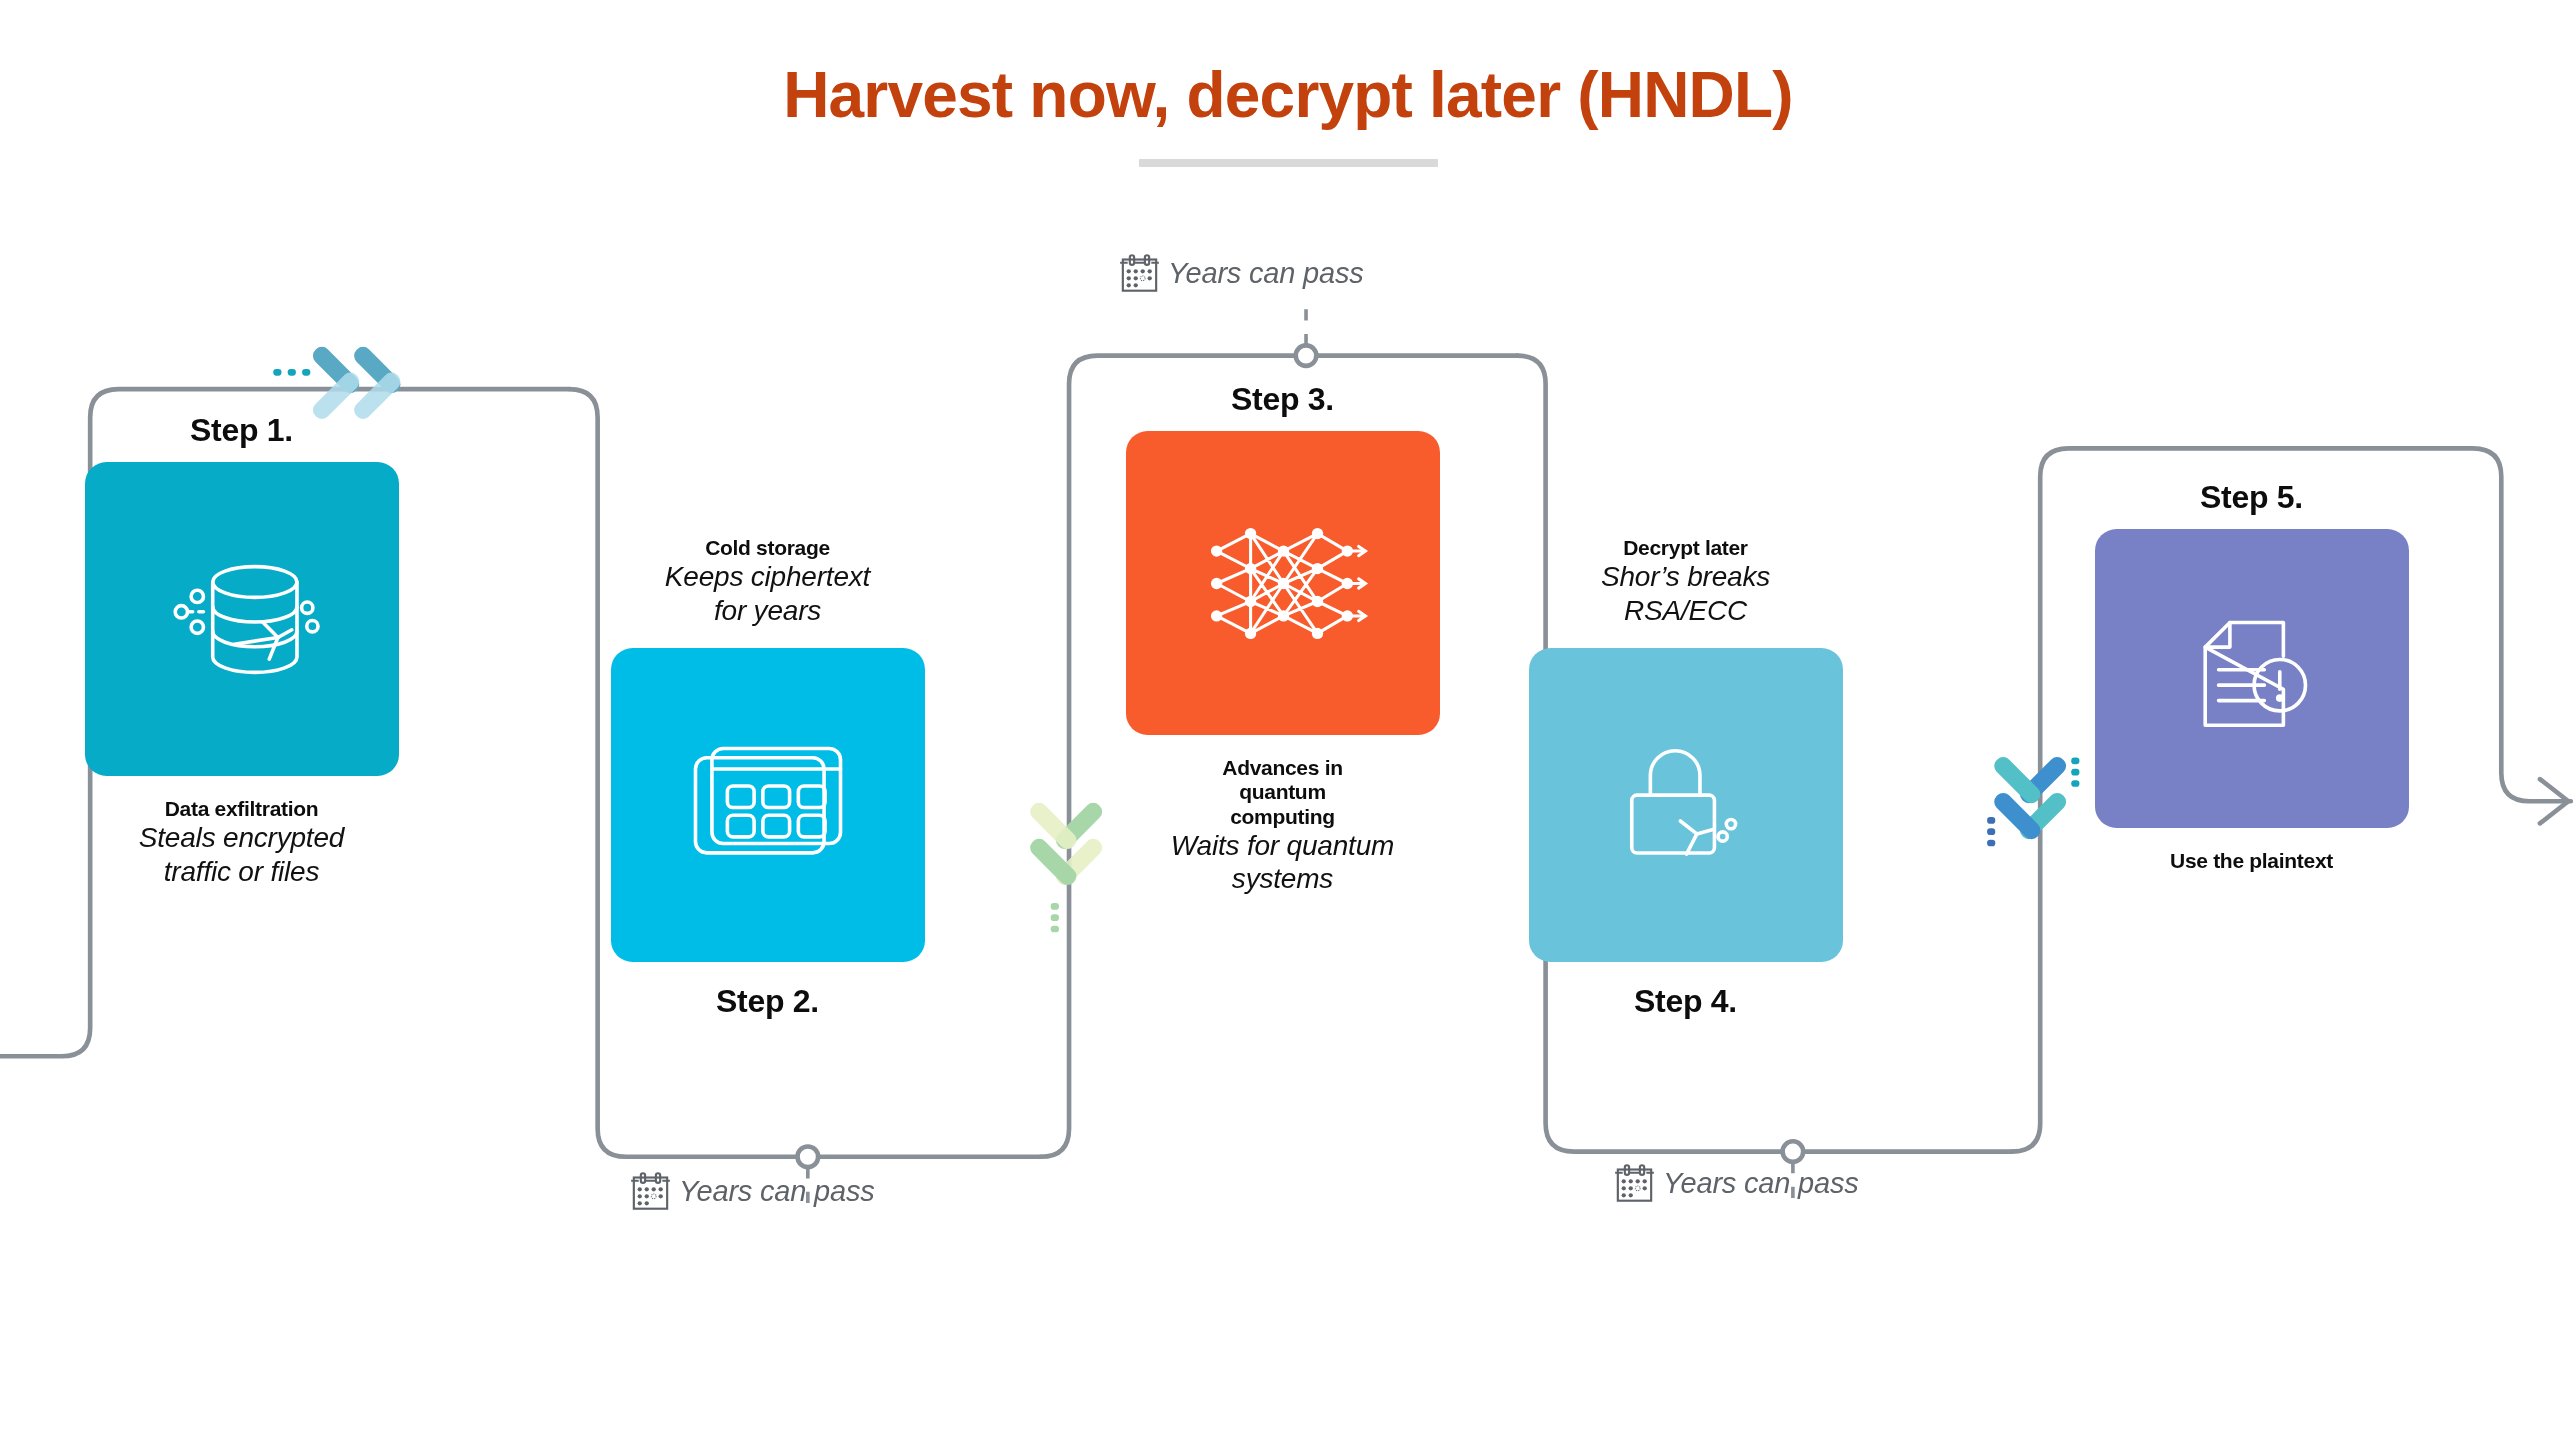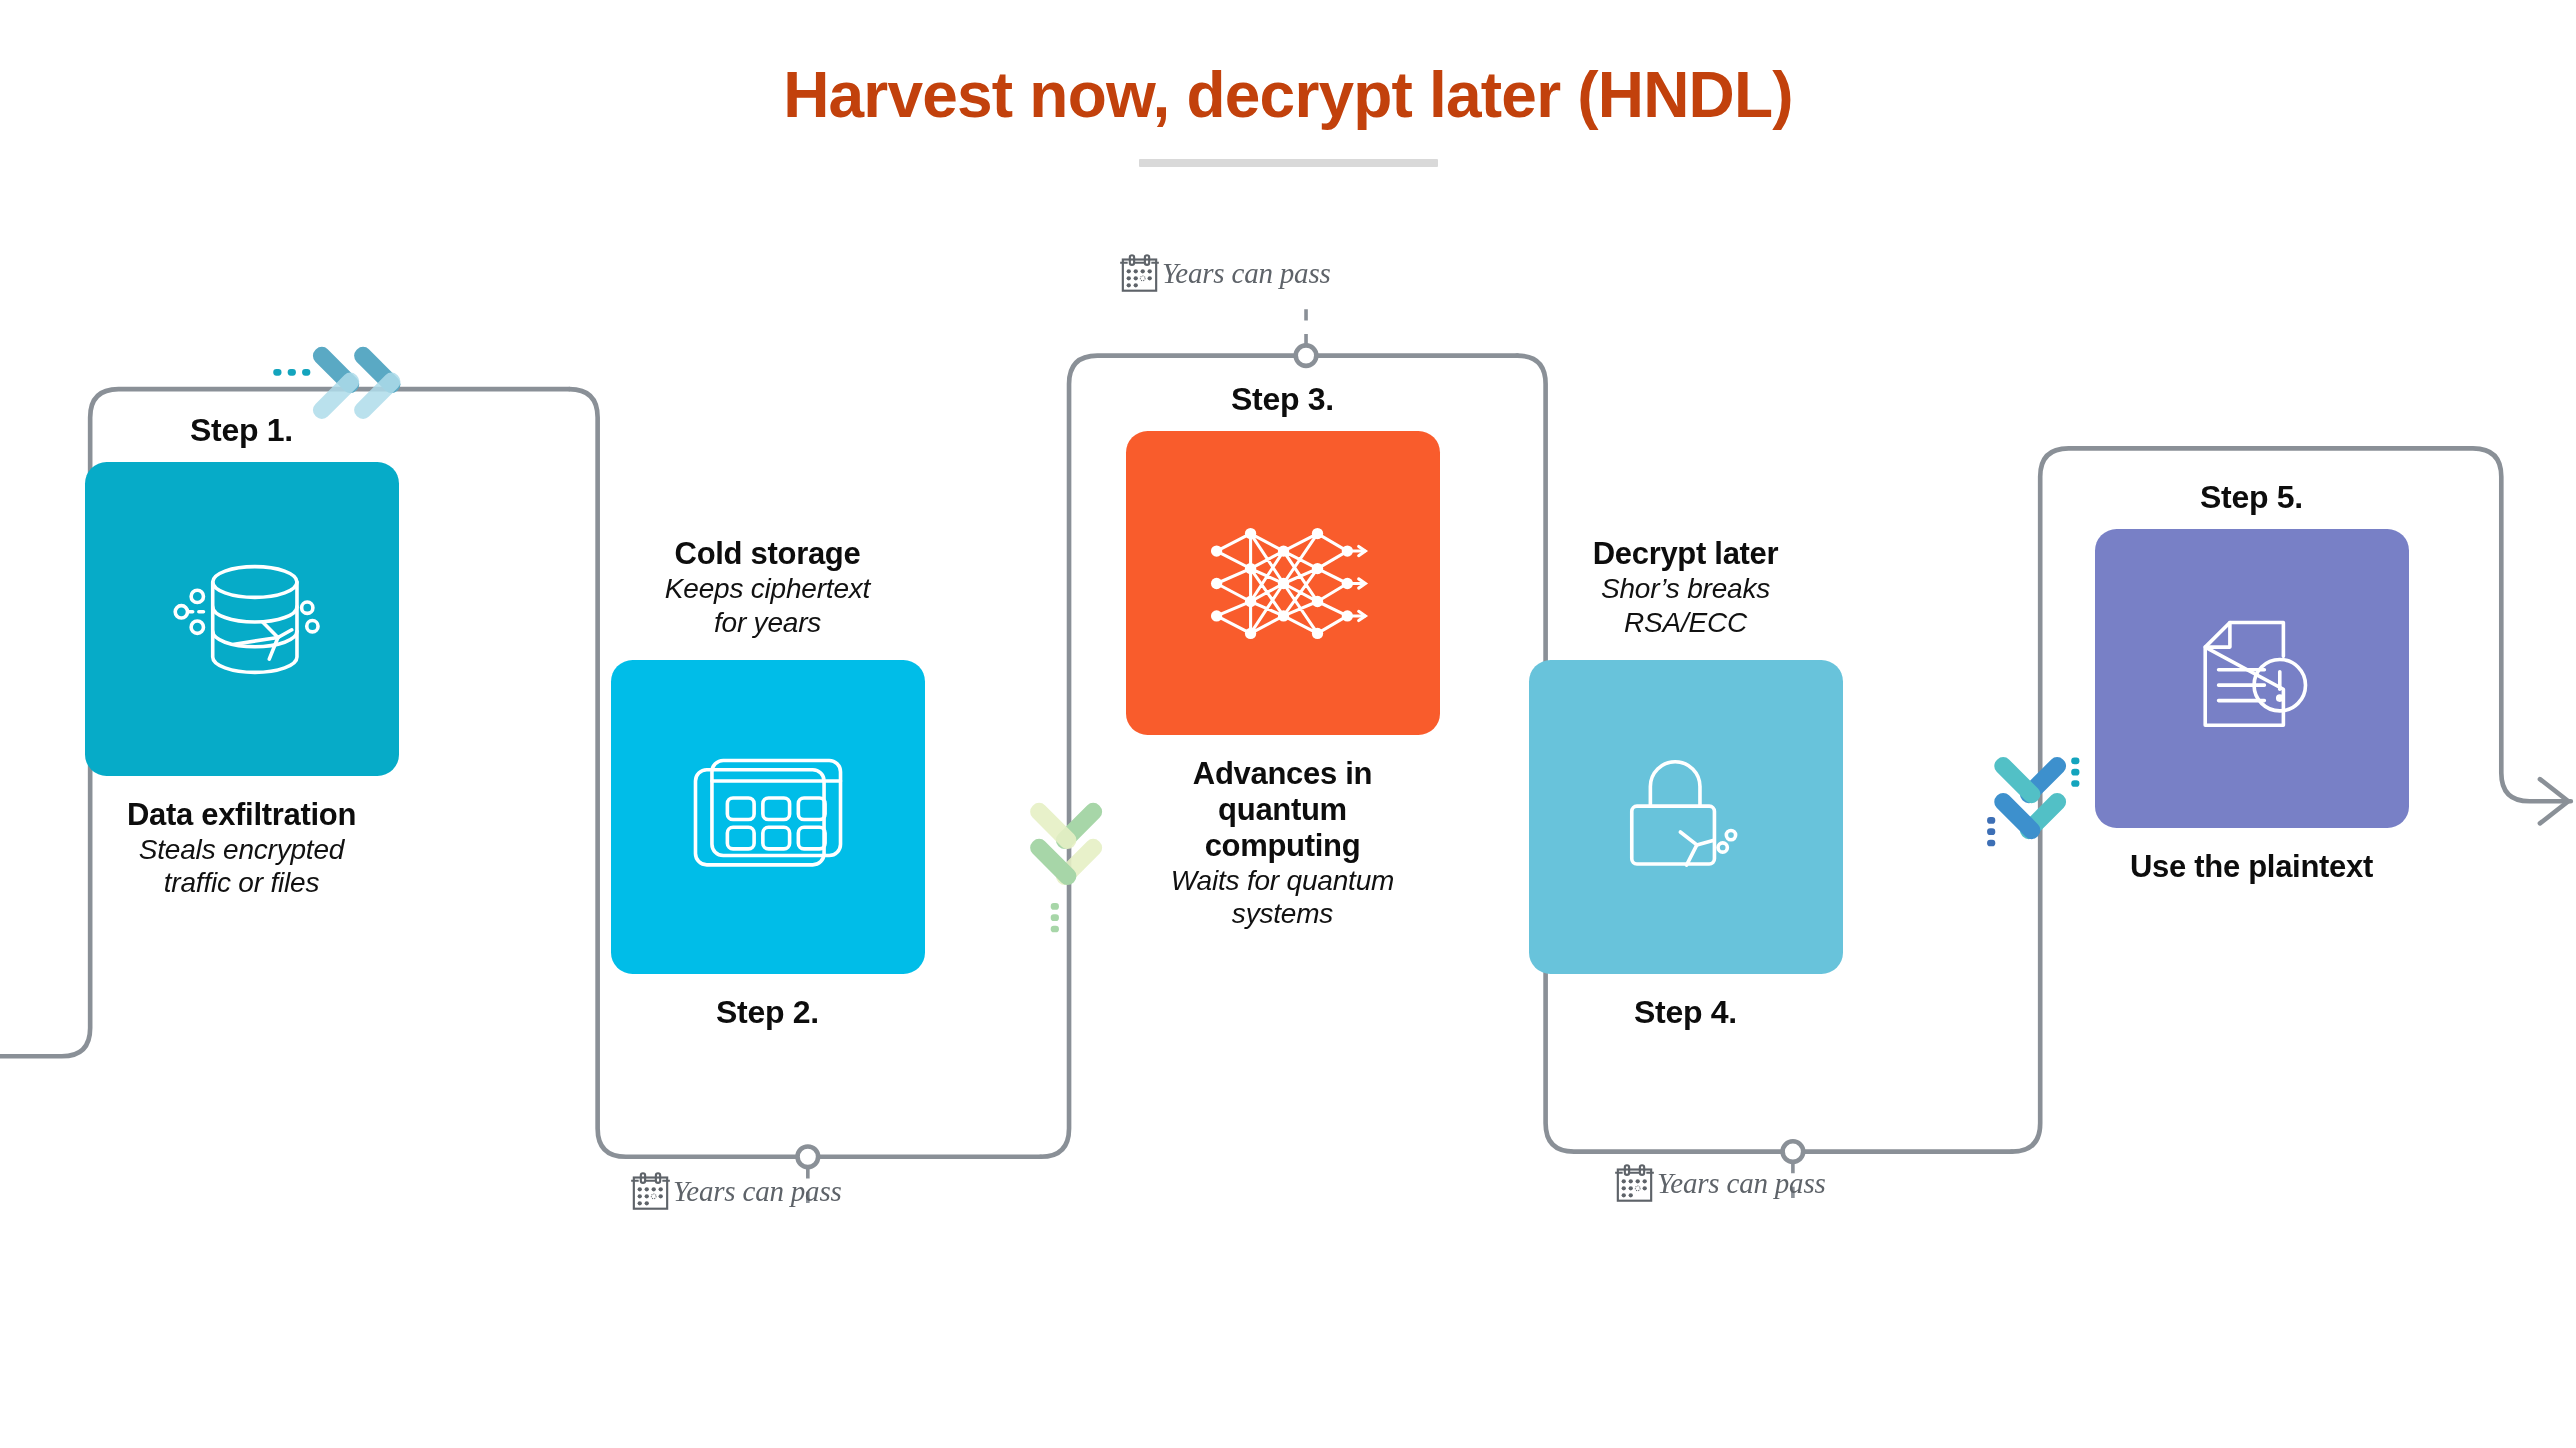--- a/index.html
+++ b/index.html
@@ -26,21 +26,21 @@
   
   .step{position:absolute;text-align:center;}
   .step-kicker,.step-foot{
     font-size:32px;font-weight:700;letter-spacing:-0.3px;color:#0d0d0d;line-height:1.15;
   }
   .tile{
     border-radius:21.6px;display:flex;align-items:center;justify-content:center;
     margin:0 auto;
   }
   .headline{
-    font-size:31px;font-weight:700;letter-spacing:-0.3px;color:#0d0d0d;line-height:1.16;
+    font-size:21px;font-weight:700;letter-spacing:-0.3px;color:#0d0d0d;line-height:1.16;
   }
   .sub{
     font-size:28px;font-style:italic;font-weight:400;color:#111111;line-height:1.2;
     letter-spacing:-0.2px;
   }
 
   
   #step1{left:82px;top:412px;width:319px;}
   #step1 .tile{width:314px;height:314px;background:#06abc8;}
   #step2{left:608px;top:536px;width:319px;}
@@ -49,21 +49,21 @@
   #step3 .tile{width:314px;height:304px;background:#f95c2c;}
   #step4{left:1526px;top:536px;width:319px;}
   #step4 .tile{width:314px;height:314px;background:#68c3db;}
   #step5{left:2092px;top:479px;width:319px;}
   #step5 .tile{width:314px;height:299px;background:#7880c6;}
 
   .gap-s{height:13.4px;}
   .gap-m{height:20.6px;}
 
   
-  .years{position:absolute;display:flex;align-items:center;gap:1px;font-family:Liberation Serif, serif;}
+  .years{position:absolute;display:flex;align-items:center;gap:7px;}
   .years .cal{width:43px;height:43px;flex:0 0 auto;}
   .years .ylabel{
     font-size:29px;font-style:italic;color:#5e6369;letter-spacing:-0.2px;white-space:nowrap;
   }
   #years-top{left:1118px;top:252px;}
   #years-bottom-left{left:629px;top:1170px;}
   #years-bottom-right{left:1613px;top:1162px;}
 
   
   .chev{position:absolute;}

